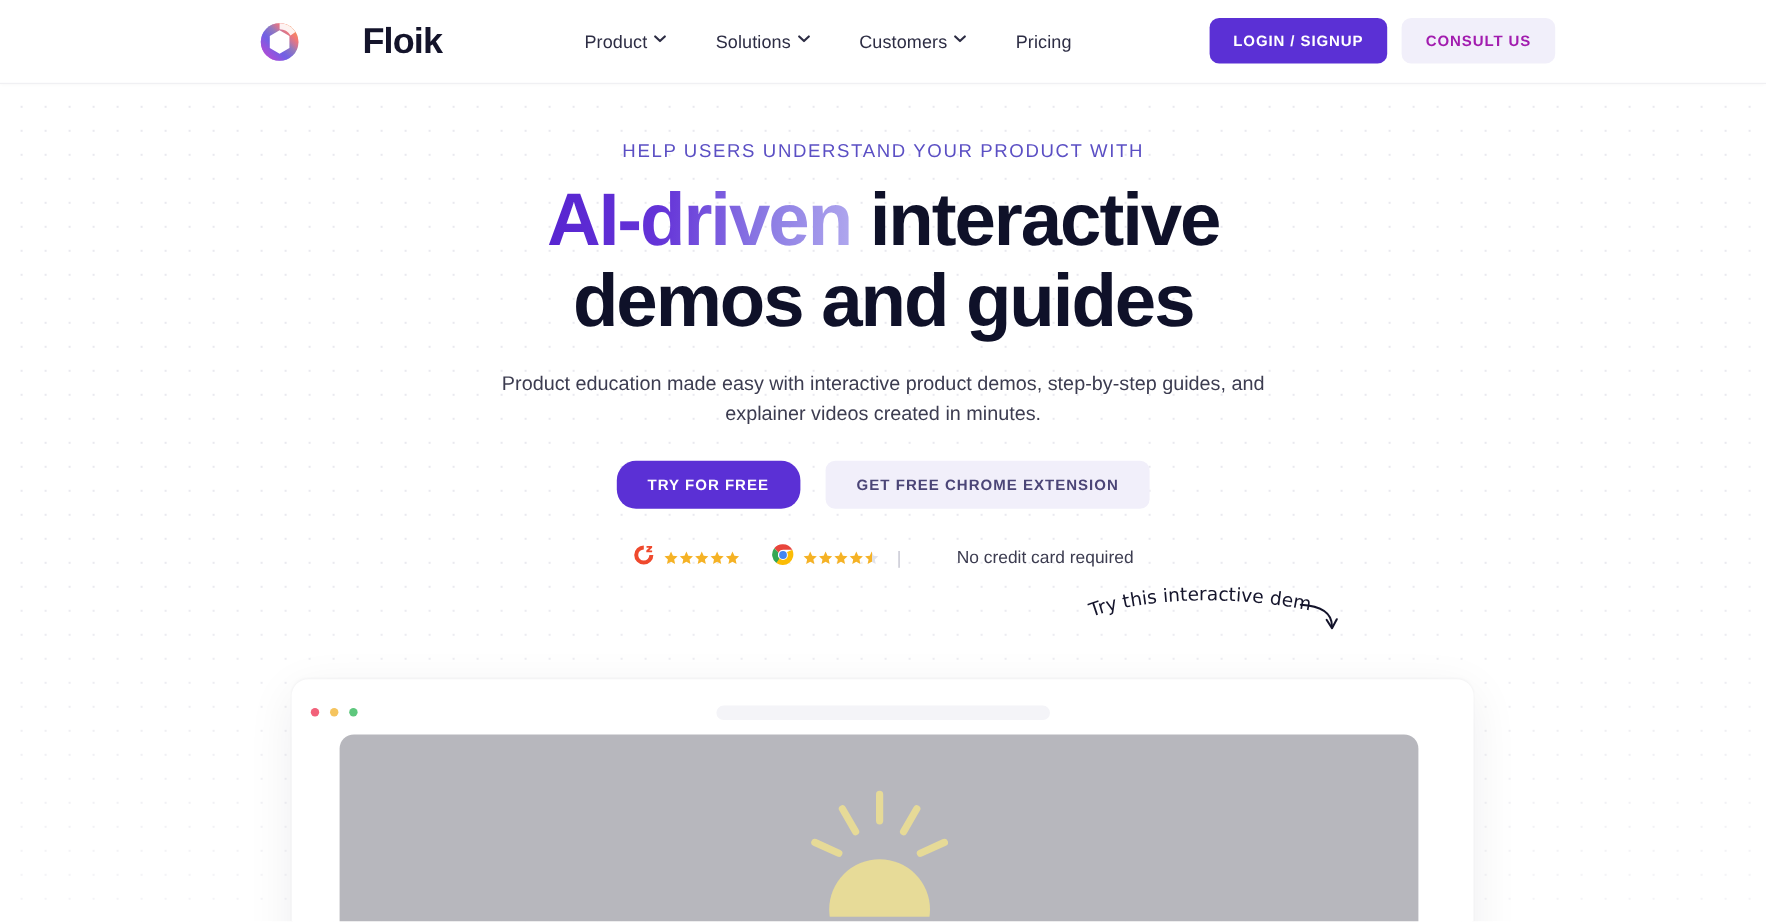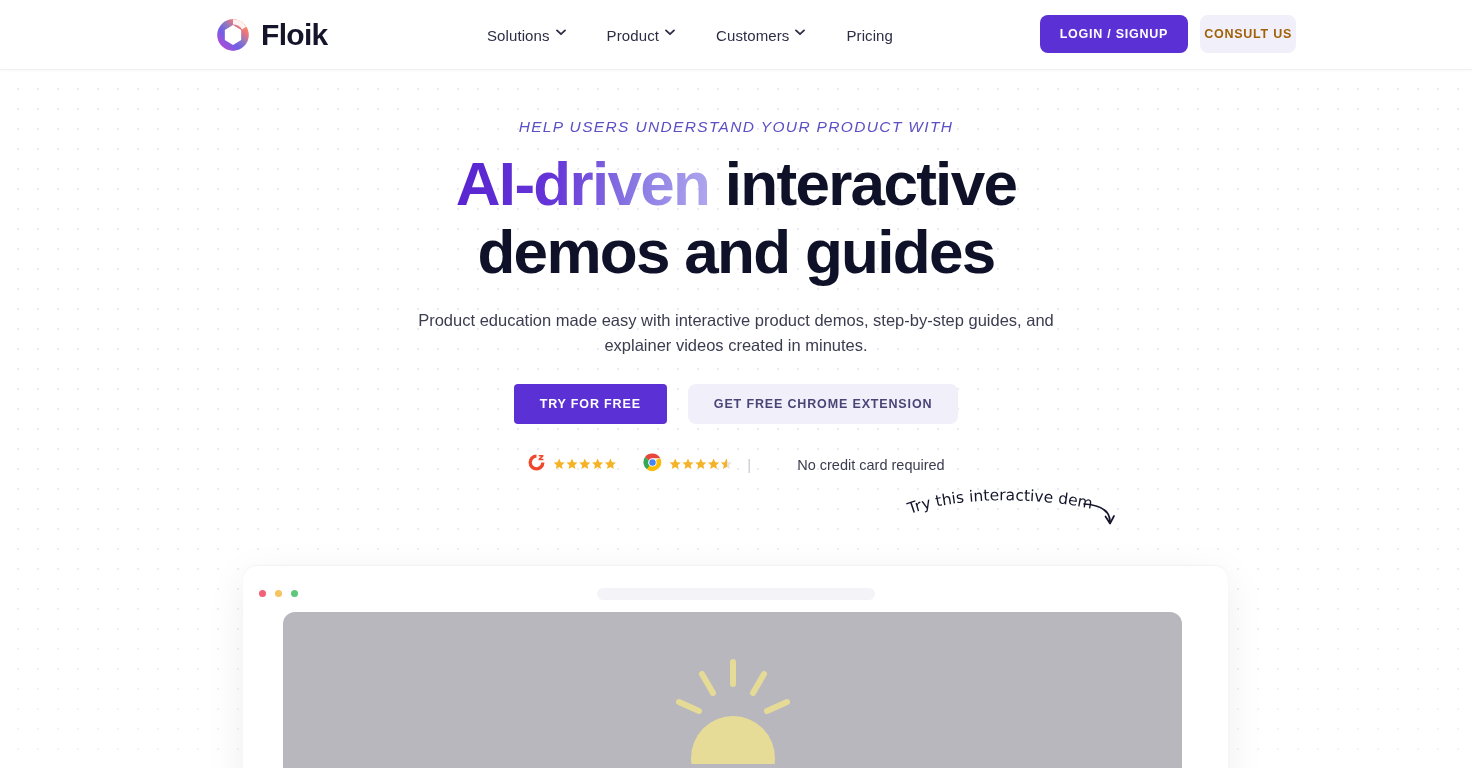--- a/index.html
+++ b/index.html
@@ -73,20 +73,21 @@
     width: 38px;
     height: 38px;
     display: block;
   }
   .brand-name {
     font-size: 30px;
     font-weight: 700;
     letter-spacing: -0.7px;
     color: #14142b;
     line-height: 1;
+    margin-left: 41px;
   }
 
   .nav {
     position: absolute;
     left: 466px;
     top: 0;
     height: 70px;
     display: flex;
     align-items: center;
     gap: 0;
@@ -134,46 +135,45 @@
     background: #5b30d5;
     color: #ffffff;
     font-size: 12.5px;
     font-weight: 700;
     letter-spacing: 0.75px;
     height: 38px;
     padding: 0 20px;
   }
   .btn-ghost {
     background: #f1effa;
-    color: #a16207;
+    color: #a21caf;
     font-size: 12.5px;
     font-weight: 700;
     letter-spacing: 0.75px;
     height: 38px;
-    padding: 0 4px;
+    padding: 0 20px;
   }
 
   
   .hero {
     position: absolute;
     left: 0;
     top: 70px;
     width: 1472px;
     text-align: center;
     z-index: 5;
   }
 
   .eyebrow {
     margin-top: 48px;
     font-size: 15.5px;
     font-weight: 500;
     letter-spacing: 1.35px;
     color: #5b4fc4;
     text-transform: uppercase;
-    font-style: italic;
   }
 
   .headline {
     margin-top: 14px;
     font-size: 62px;
     line-height: 1.1;
     font-weight: 700;
     letter-spacing: -1.7px;
     color: #0f1129;
     text-align: center;
@@ -202,21 +202,21 @@
     gap: 21px;
   }
   .btn-cta-primary {
     background: #5b30d5;
     color: #ffffff;
     font-size: 12.5px;
     font-weight: 700;
     letter-spacing: 0.85px;
     height: 40px;
     padding: 0 26px;
-    border-radius: 4px;
+    border-radius: 16px;
   }
   .btn-cta-ghost {
     background: #f1effa;
     color: #4b4577;
     font-size: 12.5px;
     font-weight: 700;
     letter-spacing: 0.85px;
     height: 40px;
     padding: 0 26px;
     border-radius: 8px;
@@ -358,30 +358,30 @@
           <path d="M20 9.6 L28.6 14.8 L28.6 25.2 L20 30.4 L11.4 25.2 L11.4 14.8 Z" fill="#ffffff"></path>
           <path d="M20 3.5 A16.5 16.5 0 0 1 33.9 11.2 L29.6 14.2 A11.2 11.2 0 0 0 20 8.9 Z" fill="#ffffff" opacity="0.9"></path>
         </svg>
       </span>
       <span class="brand-name">Floik</span>
     </a>
 
     <nav class="nav">
 
       <div class="nav-item">
-        <span>Solutions</span>
+        <span>Product</span>
         <span class="chev">
           <svg width="10" height="7" viewBox="0 0 10 7">
               <path d="M1 1.4 L5 5.2 L9 1.4" stroke="#2d2d44" stroke-width="1.8" fill="none" stroke-linecap="round" stroke-linejoin="round"></path>
             </svg>
         </span>
       </div>
 
       <div class="nav-item">
-        <span>Product</span>
+        <span>Solutions</span>
         <span class="chev">
           <svg width="10" height="7" viewBox="0 0 10 7">
               <path d="M1 1.4 L5 5.2 L9 1.4" stroke="#2d2d44" stroke-width="1.8" fill="none" stroke-linecap="round" stroke-linejoin="round"></path>
             </svg>
         </span>
       </div>
 
       <div class="nav-item">
         <span>Customers</span>
         <span class="chev">

